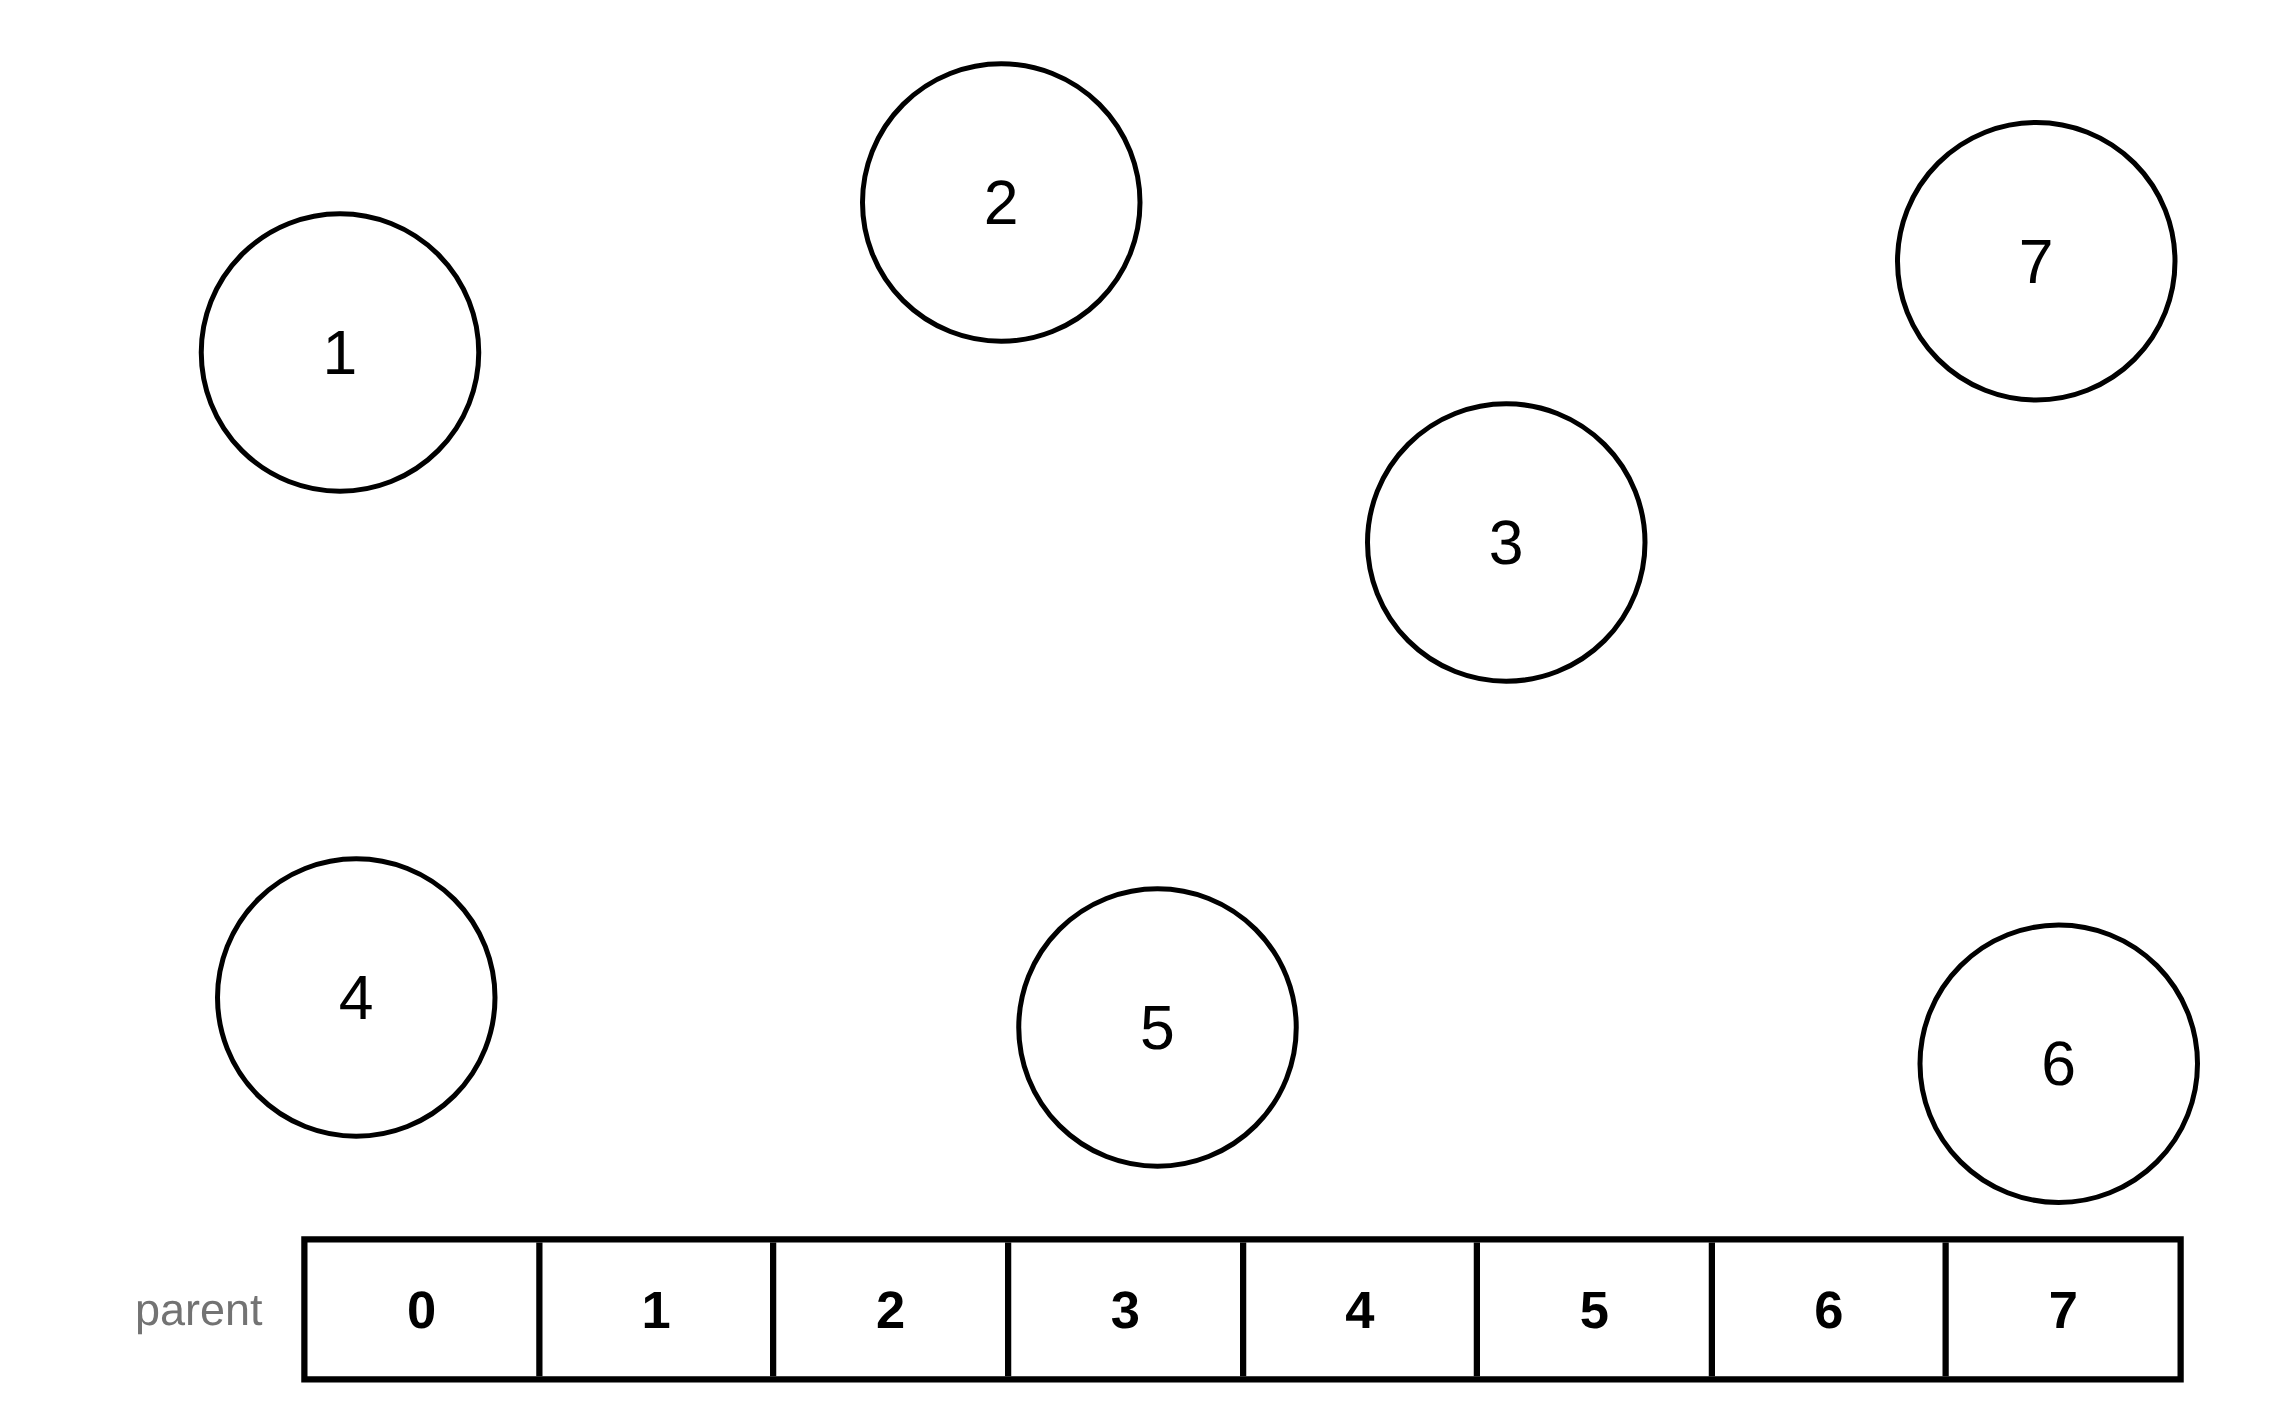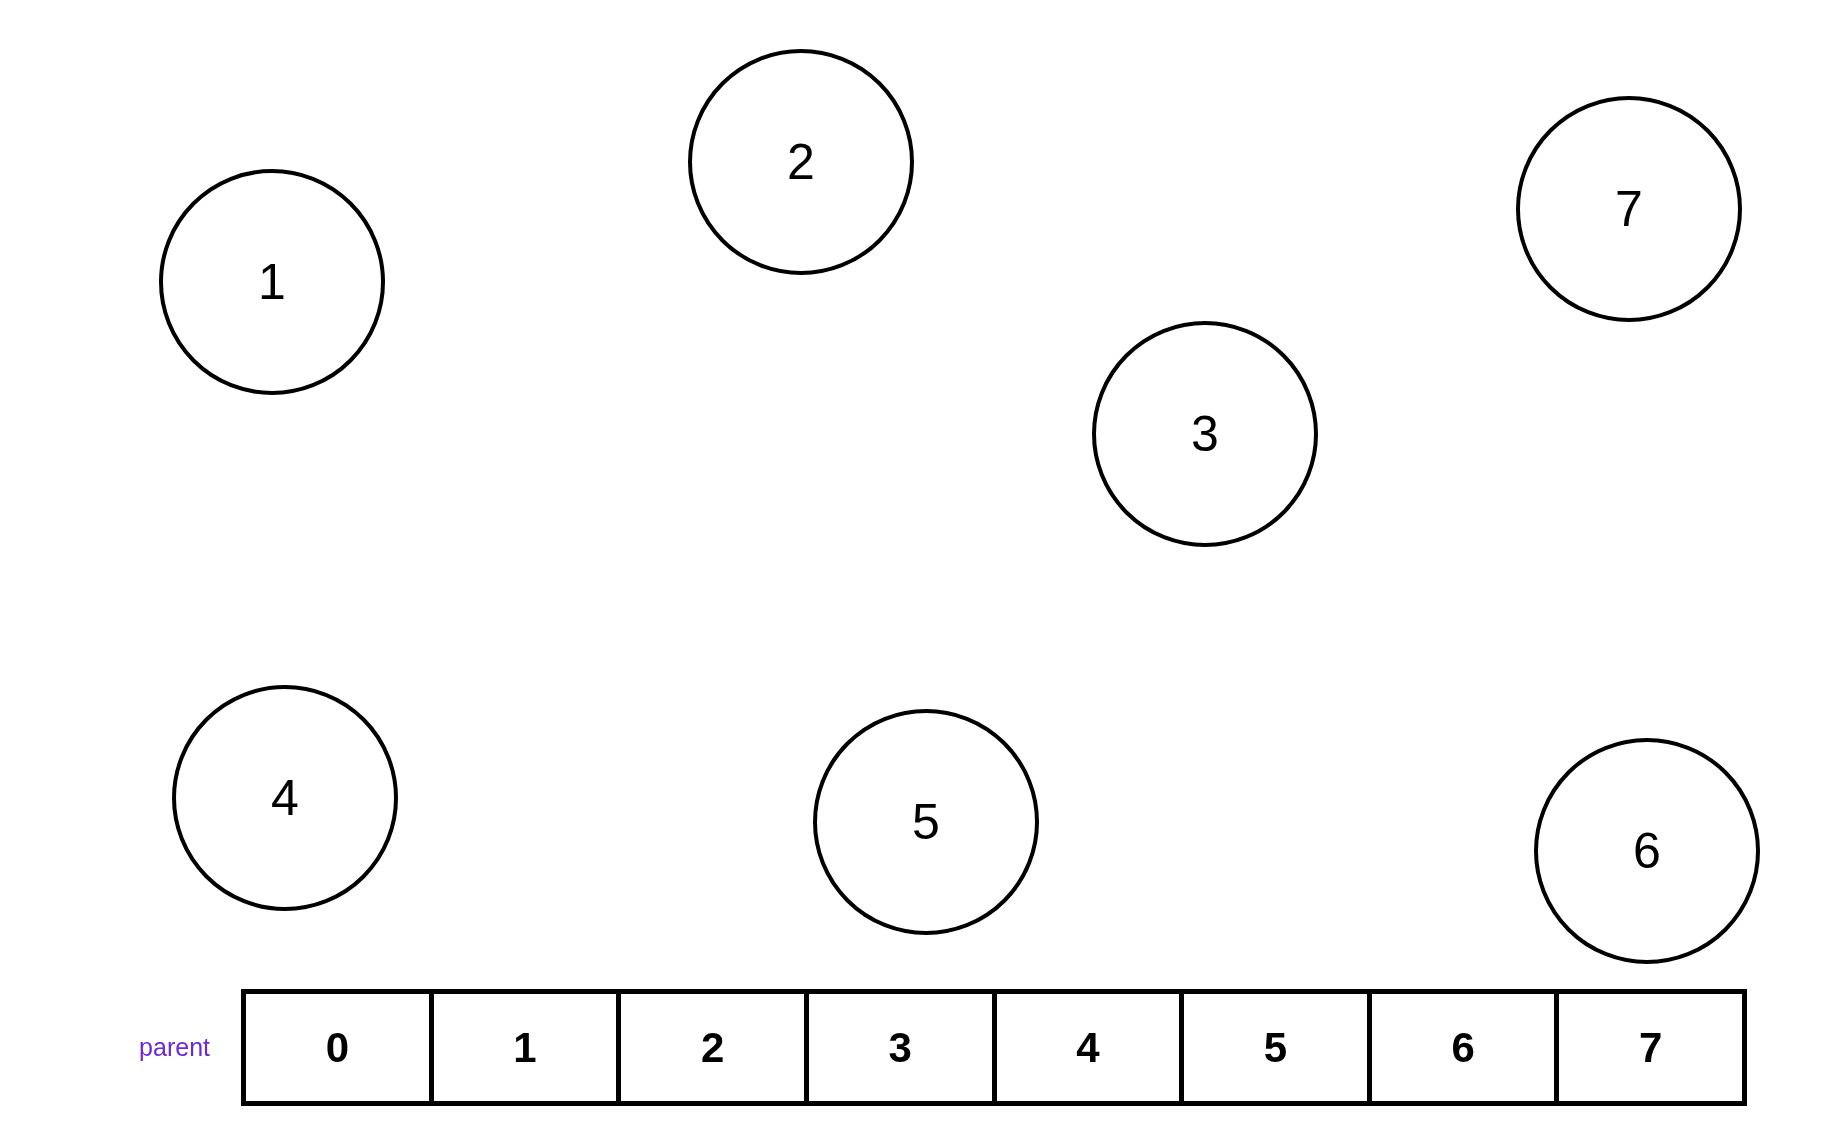--- a/index.html
+++ b/index.html
@@ -36,22 +36,22 @@
   }
   .array-label {
     position: absolute;
     left: 0;
     top: 989px;
     width: 210px;
     height: 117px;
     display: flex;
     align-items: center;
     justify-content: flex-end;
-    font-size: 25px;
-    color: #6d28d9;
+    font-size: 36px;
+    color: #737373;
   }
   .parent-array {
     position: absolute;
     left: 241px;
     top: 989px;
     width: 1506px;
     height: 117px;
     box-sizing: border-box;
     border: 5px solid #000000;
     background: #ffffff;

